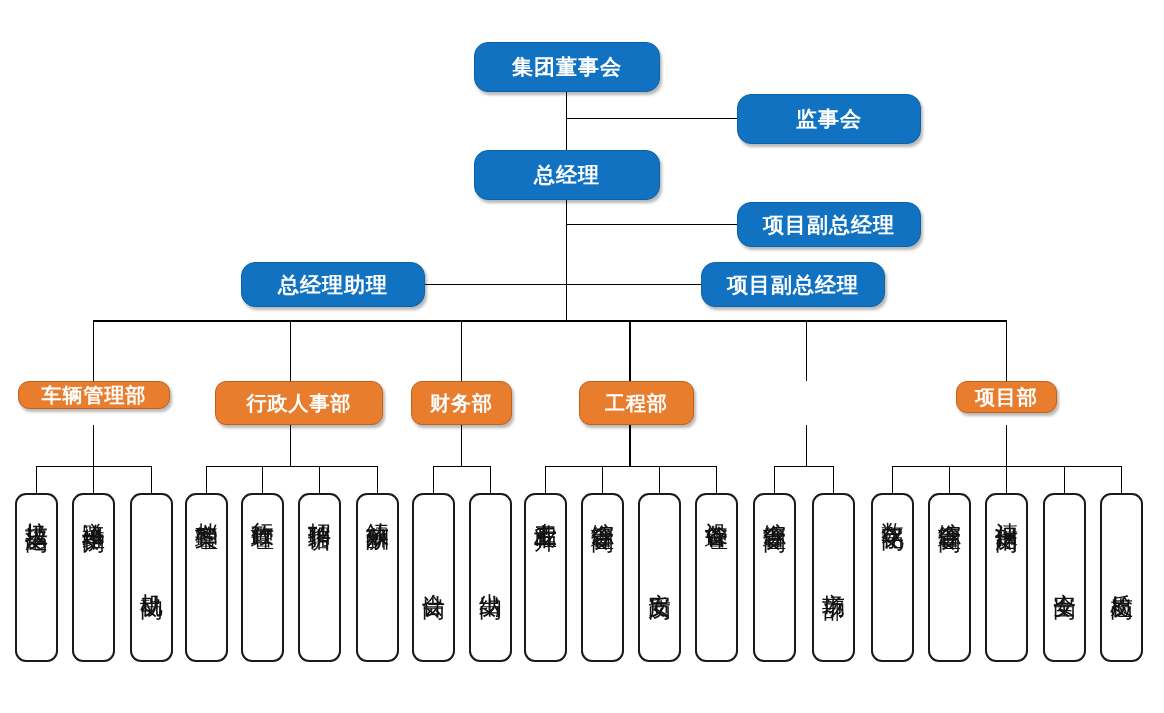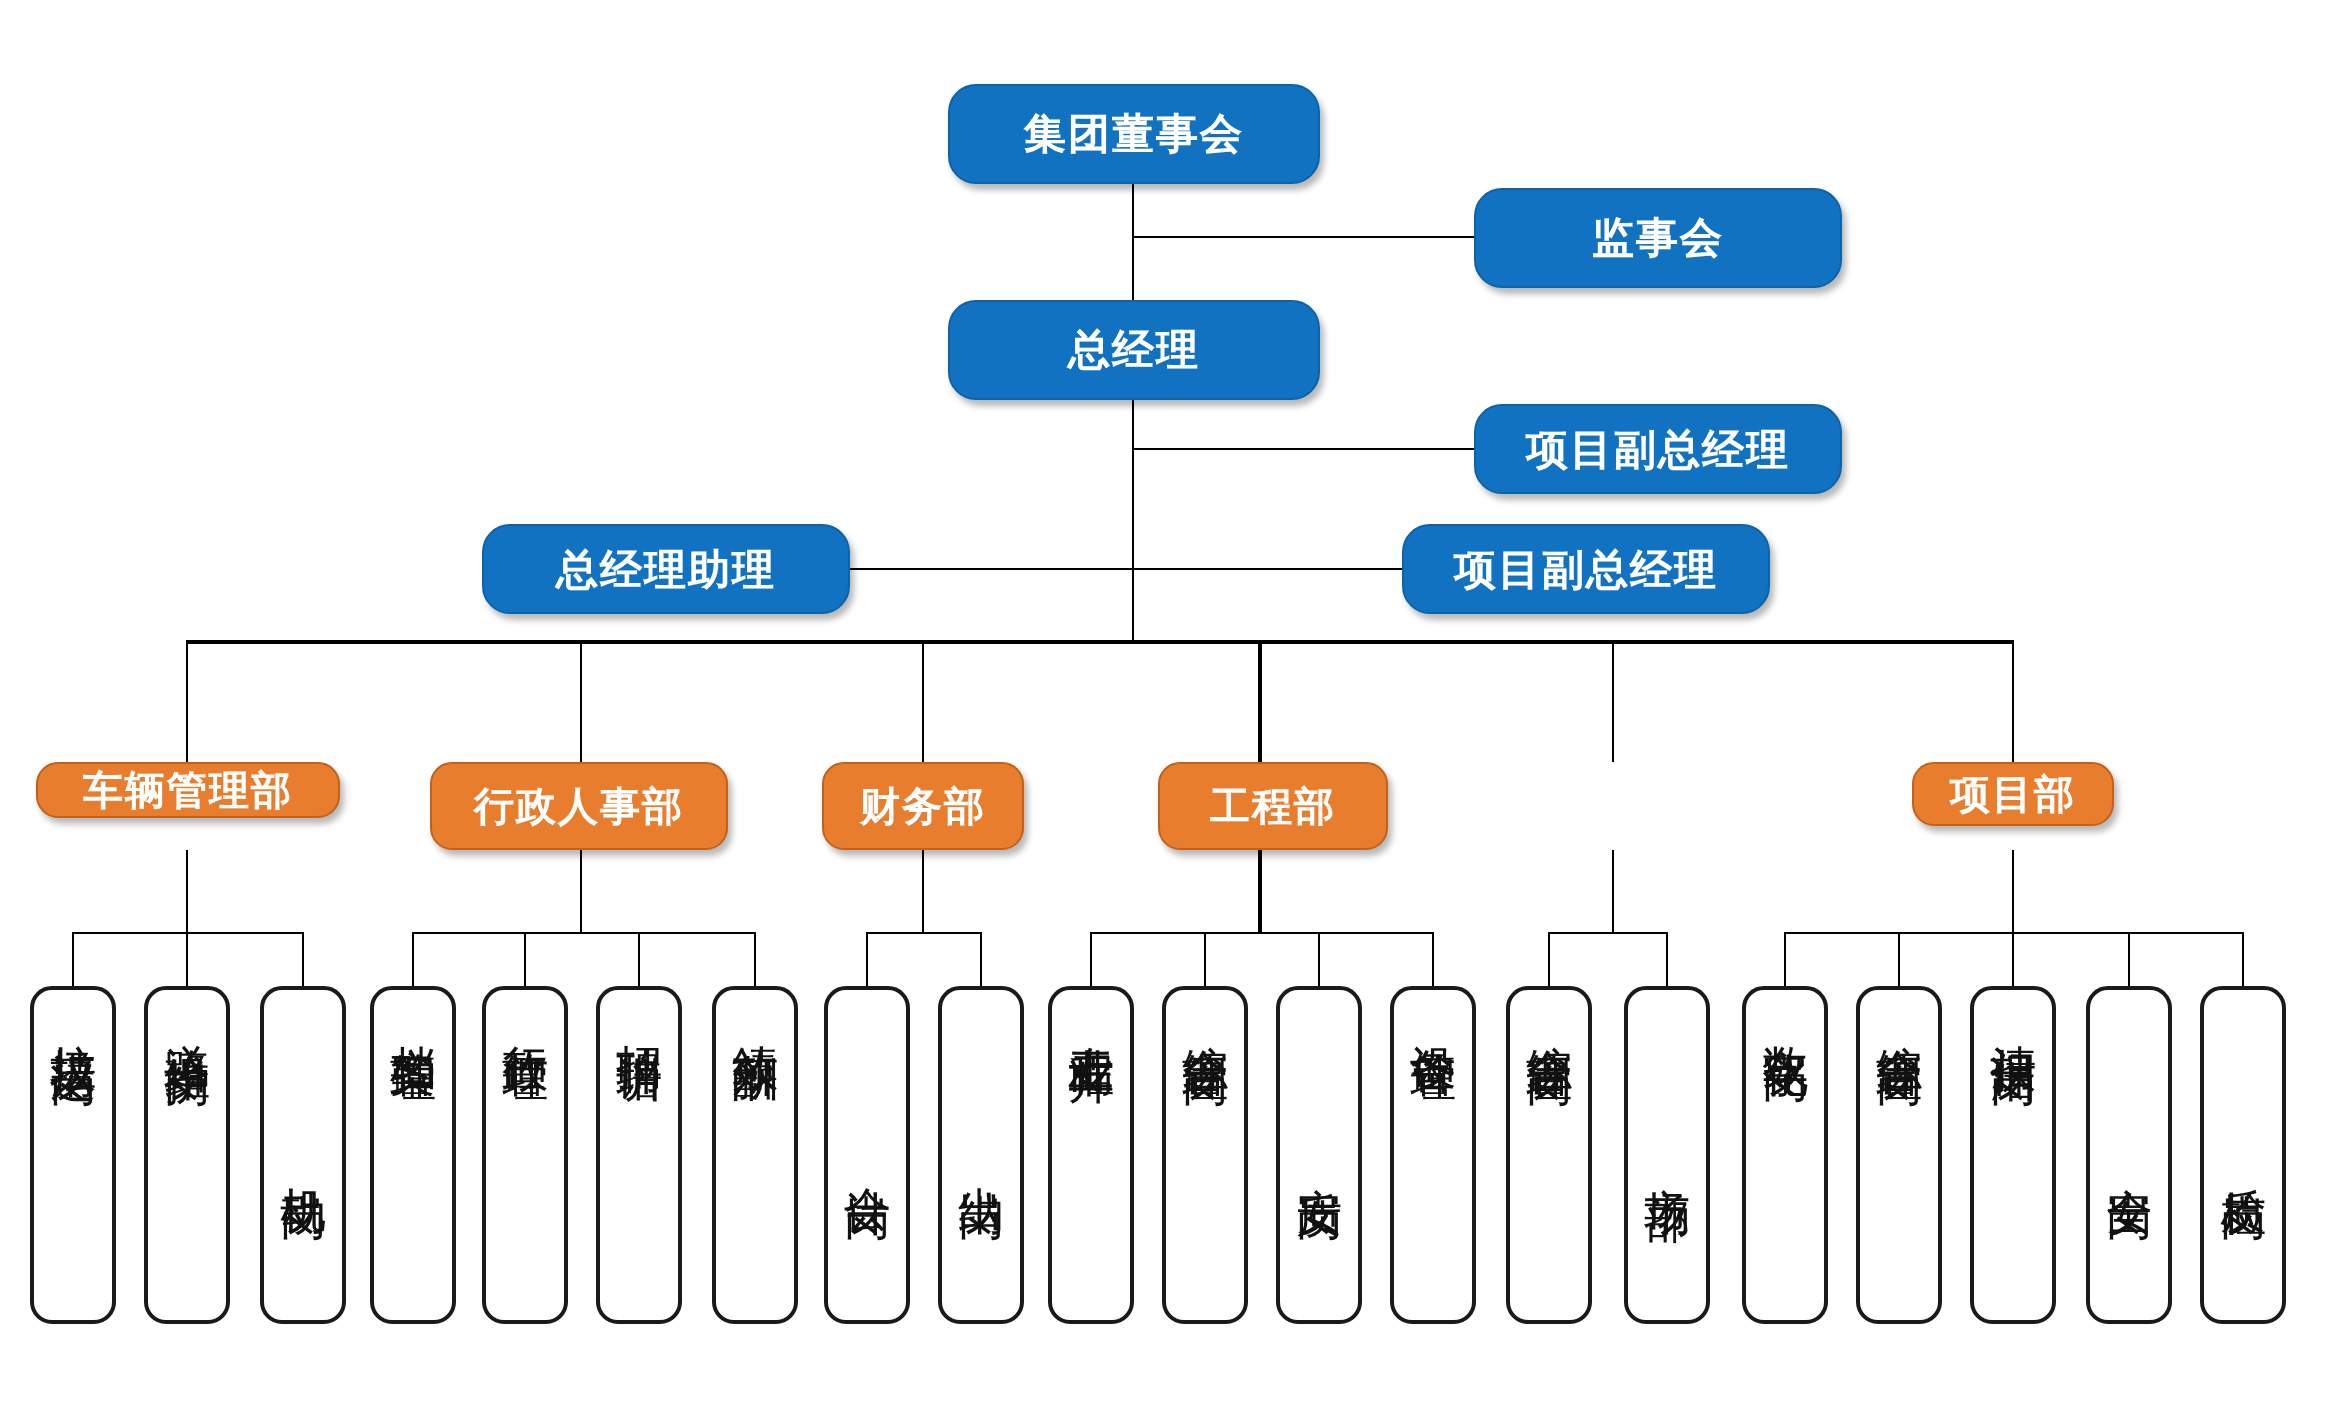--- a/index.html
+++ b/index.html
@@ -168,21 +168,21 @@
   </div>
 
   <div class="node blue" style="left:241px; top:262px; width:184px; height:45px;">
     <span>总经理助理</span>
   </div>
 
   <div class="node orange" style="left:18px; top:381px; width:152px; height:28px;">
     <span>车辆管理部</span>
   </div>
 
-  <div class="node orange" style="left:215px; top:381px; width:149px; height:44px;">
+  <div class="node orange" style="left:215px; top:381px; width:168px; height:44px;">
     <span>行政人事部</span>
   </div>
 
   <div class="node orange" style="left:411px; top:381px; width:101px; height:44px;">
     <span>财务部</span>
   </div>
 
   <div class="node orange" style="left:579px; top:381px; width:115px; height:44px;">
     <span>工程部</span>
   </div>

